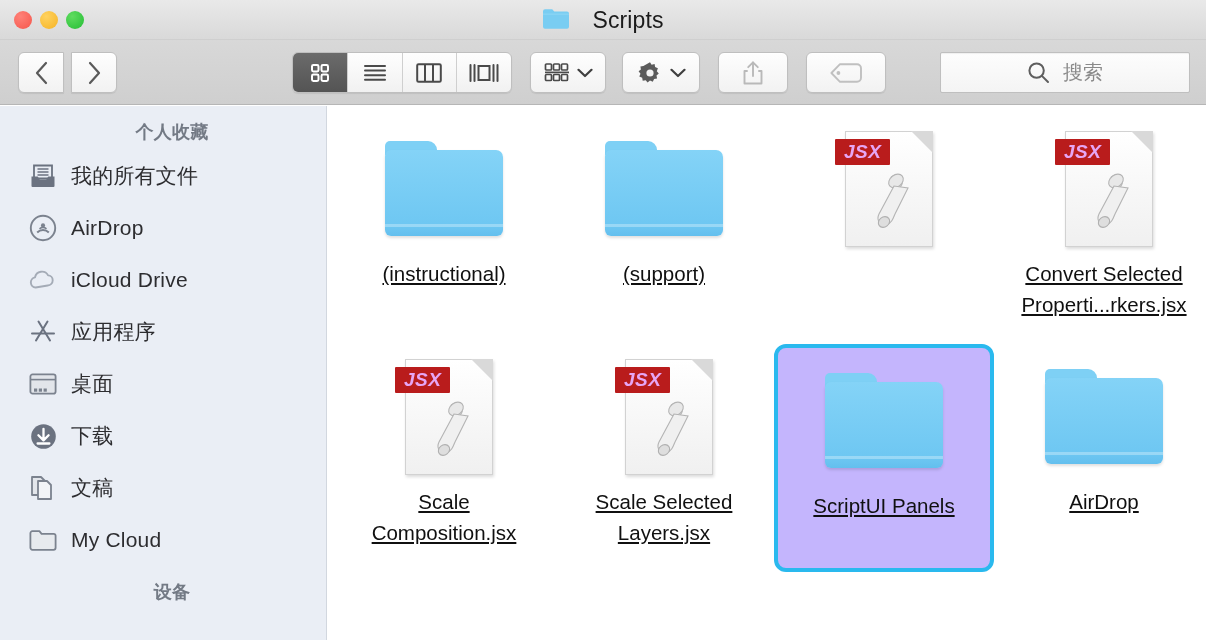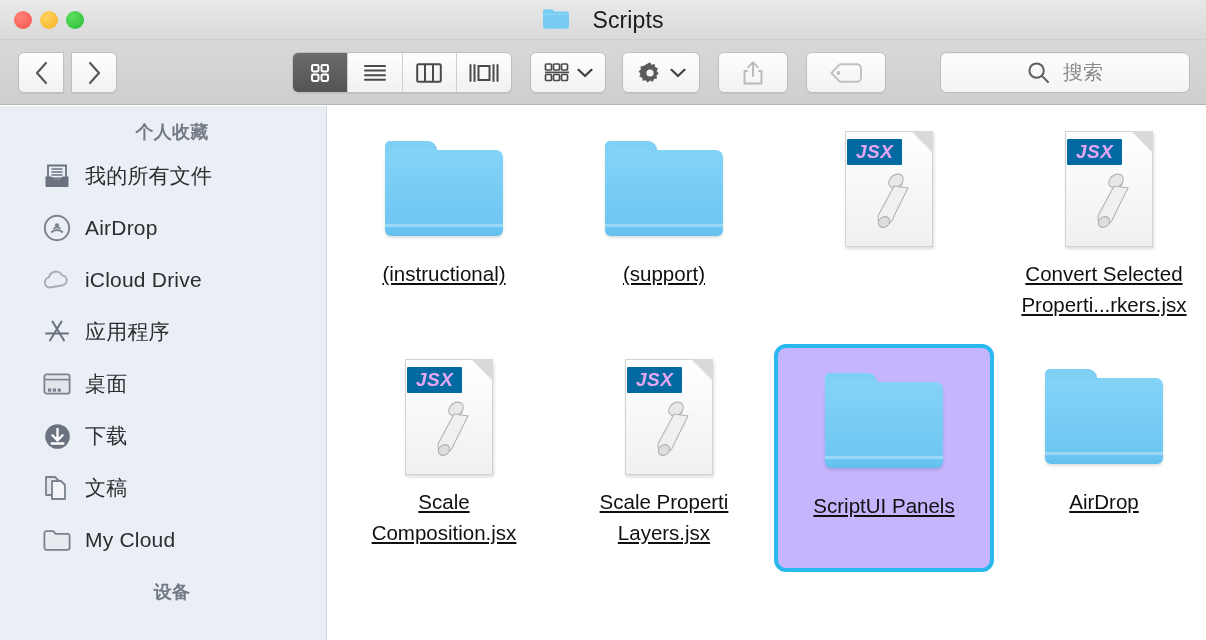--- a/index.html
+++ b/index.html
@@ -83,21 +83,21 @@
 
   #arrange-btn { left: 530px; top: 12px; width: 76px; height: 41px; gap: 7px; }
   #action-btn  { left: 622px; top: 12px; width: 78px; height: 41px; gap: 7px; }
   #share-btn   { left: 718px; top: 12px; width: 70px; height: 41px; }
   #tag-btn     { left: 806px; top: 12px; width: 80px; height: 41px; }
 
   #search-field {
     position: absolute; left: 940px; top: 12px;
     width: 250px; height: 41px;
     background: linear-gradient(to bottom, #fdfdfd, #f4f4f4);
-    border: 1px solid #bfbfbf; border-radius: 7px;
+    border: 1px solid #bfbfbf; border-radius: 2px;
     display: flex; align-items: center; justify-content: center; gap: 13px;
     box-shadow: 0 1px 1px rgba(0,0,0,0.06) inset;
   }
   #search-placeholder { font-size: 20px; color: #8a8a8a; }
 
   
   #sidebar {
     position: absolute; top: 106px; left: 0;
     width: 327px; height: 534px;
     background: #eaeef5;
@@ -105,21 +105,21 @@
     overflow: hidden;
     text-align: center;
   }
   .side-header {
     font-size: 18px; color: #737a85; font-weight: 700;
     padding: 14px 0 6px 18px;
     letter-spacing: 0.3px;
   }
   .side-item {
     display: flex; align-items: center; gap: 13px;
-    height: 52px; padding-left: 42px;
+    height: 52px; padding-left: 28px;
     cursor: default;
   }
   .side-item .si-label {
     font-size: 21px; color: #2d2d30; letter-spacing: 0.2px;
   }
   .si-icon { width: 30px; height: 30px; display:flex; align-items:center; justify-content:center; flex: 0 0 30px; }
 
   
   #content {
     position: absolute; top: 106px; left: 328px;
@@ -190,25 +190,24 @@
     box-shadow: 1px 2px 3px rgba(0,0,0,0.14);
   }
   .docicon .fold {
     position: absolute; right: 0; top: 4px;
     width: 0; height: 0;
     border-left: 22px solid transparent;
     border-top: 22px solid #d9d9d9;
   }
   .docicon .badge {
     position: absolute; left: 0; top: 12px;
-    background: #0369a1;
+    background: #b91c1c;
     padding: 3px 9px 4px 9px;
     border-radius: 1px;
     z-index: 3;
-    margin-left: 12px;
   }
   .docicon .badge span {
     font-family: "Liberation Sans", sans-serif;
     font-size: 19px; font-weight: 700; font-style: italic;
     color: #e6a6f5; letter-spacing: 0.5px; line-height: 1;
     display: block;
   }
   .docicon .scroll { position: absolute; left: 28px; top: 44px; }
 </style>
 </head>
@@ -528,21 +527,21 @@
               <span>JSX</span>
             </div>
             <svg class="scroll" width="52" height="64" viewBox="0 0 52 64">
               <path d="M28 6c6-3 12 1 11 7-1 5-8 7-11 12l-9 18c-2 5 2 10 7 9" fill="none" stroke="#b9b9b9" stroke-width="1.2"></path>
               <ellipse cx="33" cy="10" rx="8" ry="6" transform="rotate(-38 33 10)" fill="#e8e8e8" stroke="#b4b4b4" stroke-width="1.1"></ellipse>
               <path d="M31 15 16 43c-3 6 1 12 7 11 5-1 7-6 9-11l13-26z" fill="#f0f0f0" stroke="#b4b4b4" stroke-width="1.1"></path>
               <ellipse cx="21" cy="51" rx="6" ry="5" transform="rotate(-38 21 51)" fill="#dedede" stroke="#b0b0b0" stroke-width="1.1"></ellipse>
             </svg>
           </div>
         </div>
-        <div class="cell-label">Scale Properti
+        <div class="cell-label">Scale Selected
 Layers.jsx</div>
       </div>
 
       <div class="cell selected">
         <div class="icon-box">
           <div class="folder">
             <div class="tab"></div>
               <div class="body"></div>
           </div>
         </div>

